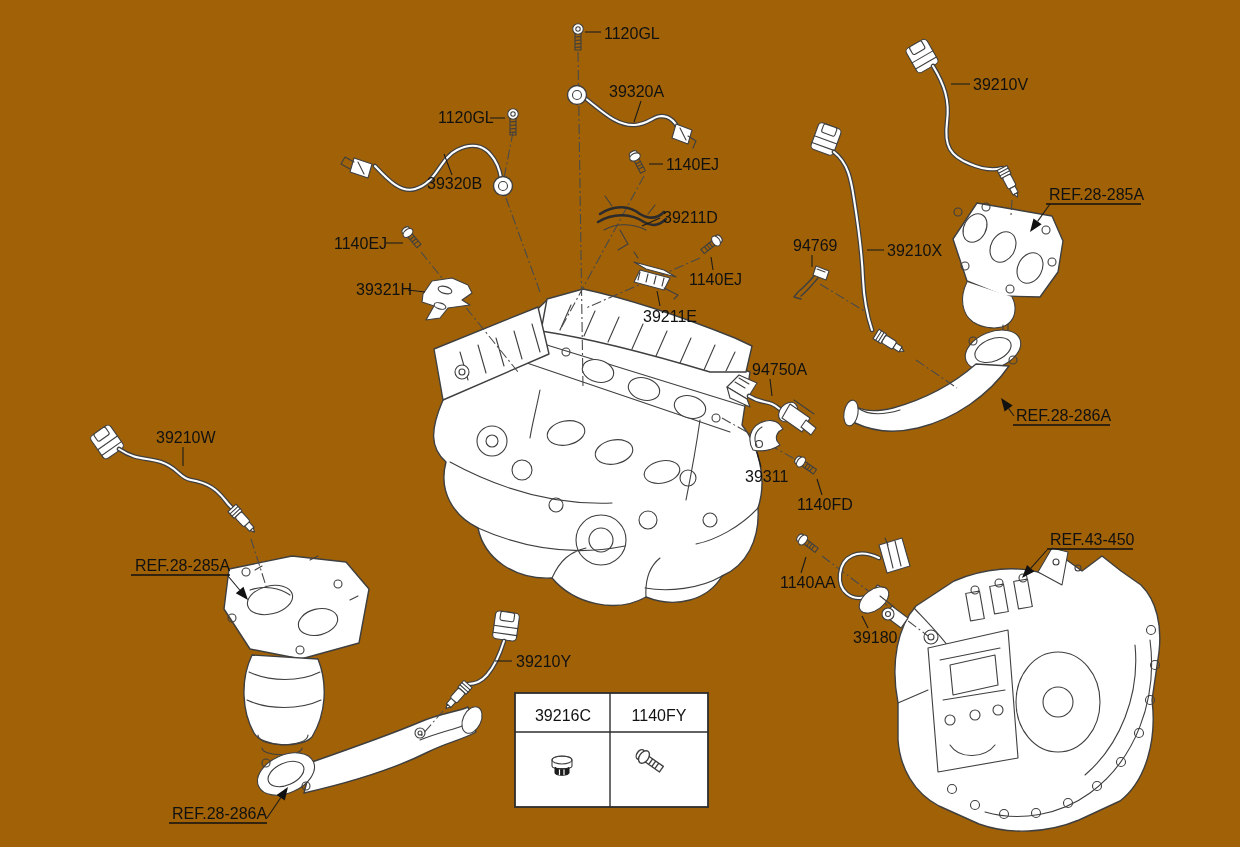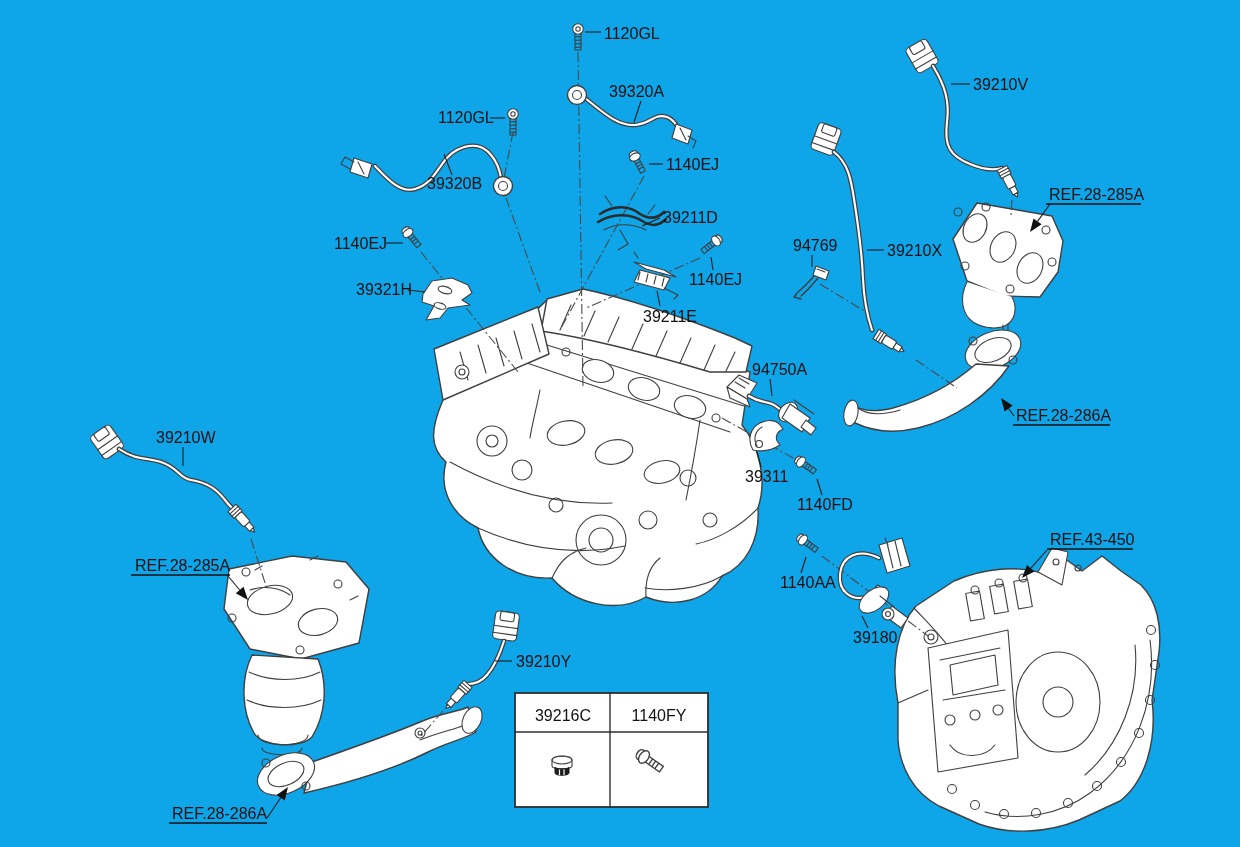--- a/index.html
+++ b/index.html
@@ -1,16 +1,16 @@
 <!DOCTYPE html>
 <html><head>
 <meta charset="utf-8">
 <style>
   html,body{margin:0;padding:0;background:#ffffff;}
-  .stage{position:relative;width:1240px;height:847px;background:#0ea5e9;overflow:hidden;}
+  .stage{position:relative;width:1240px;height:847px;background:#a16207;overflow:hidden;}
   svg{display:block}
   .ln{fill:none;stroke:#3f3f3f;stroke-width:1.4;stroke-linecap:round;stroke-linejoin:round}
   .ln2{fill:none;stroke:#3f3f3f;stroke-width:1.1;stroke-linecap:round;stroke-linejoin:round}
   .fw{fill:#ffffff;stroke:#3f3f3f;stroke-width:1.4;stroke-linejoin:round}
   .fw2{fill:#ffffff;stroke:#3f3f3f;stroke-width:1.1;stroke-linejoin:round}
   .wire{fill:none;stroke:#3f3f3f;stroke-width:4.6;stroke-linecap:round}
   .wirecore{fill:none;stroke:#ffffff;stroke-width:2.1;stroke-linecap:round}
   .dash{fill:none;stroke:#4a4a4a;stroke-width:1.1;stroke-dasharray:10 3 2 3}
   .leader{fill:none;stroke:#1c1c1c;stroke-width:1.1}
   .lbl{font-family:"Liberation Sans",sans-serif;font-size:16px;fill:#111;}

